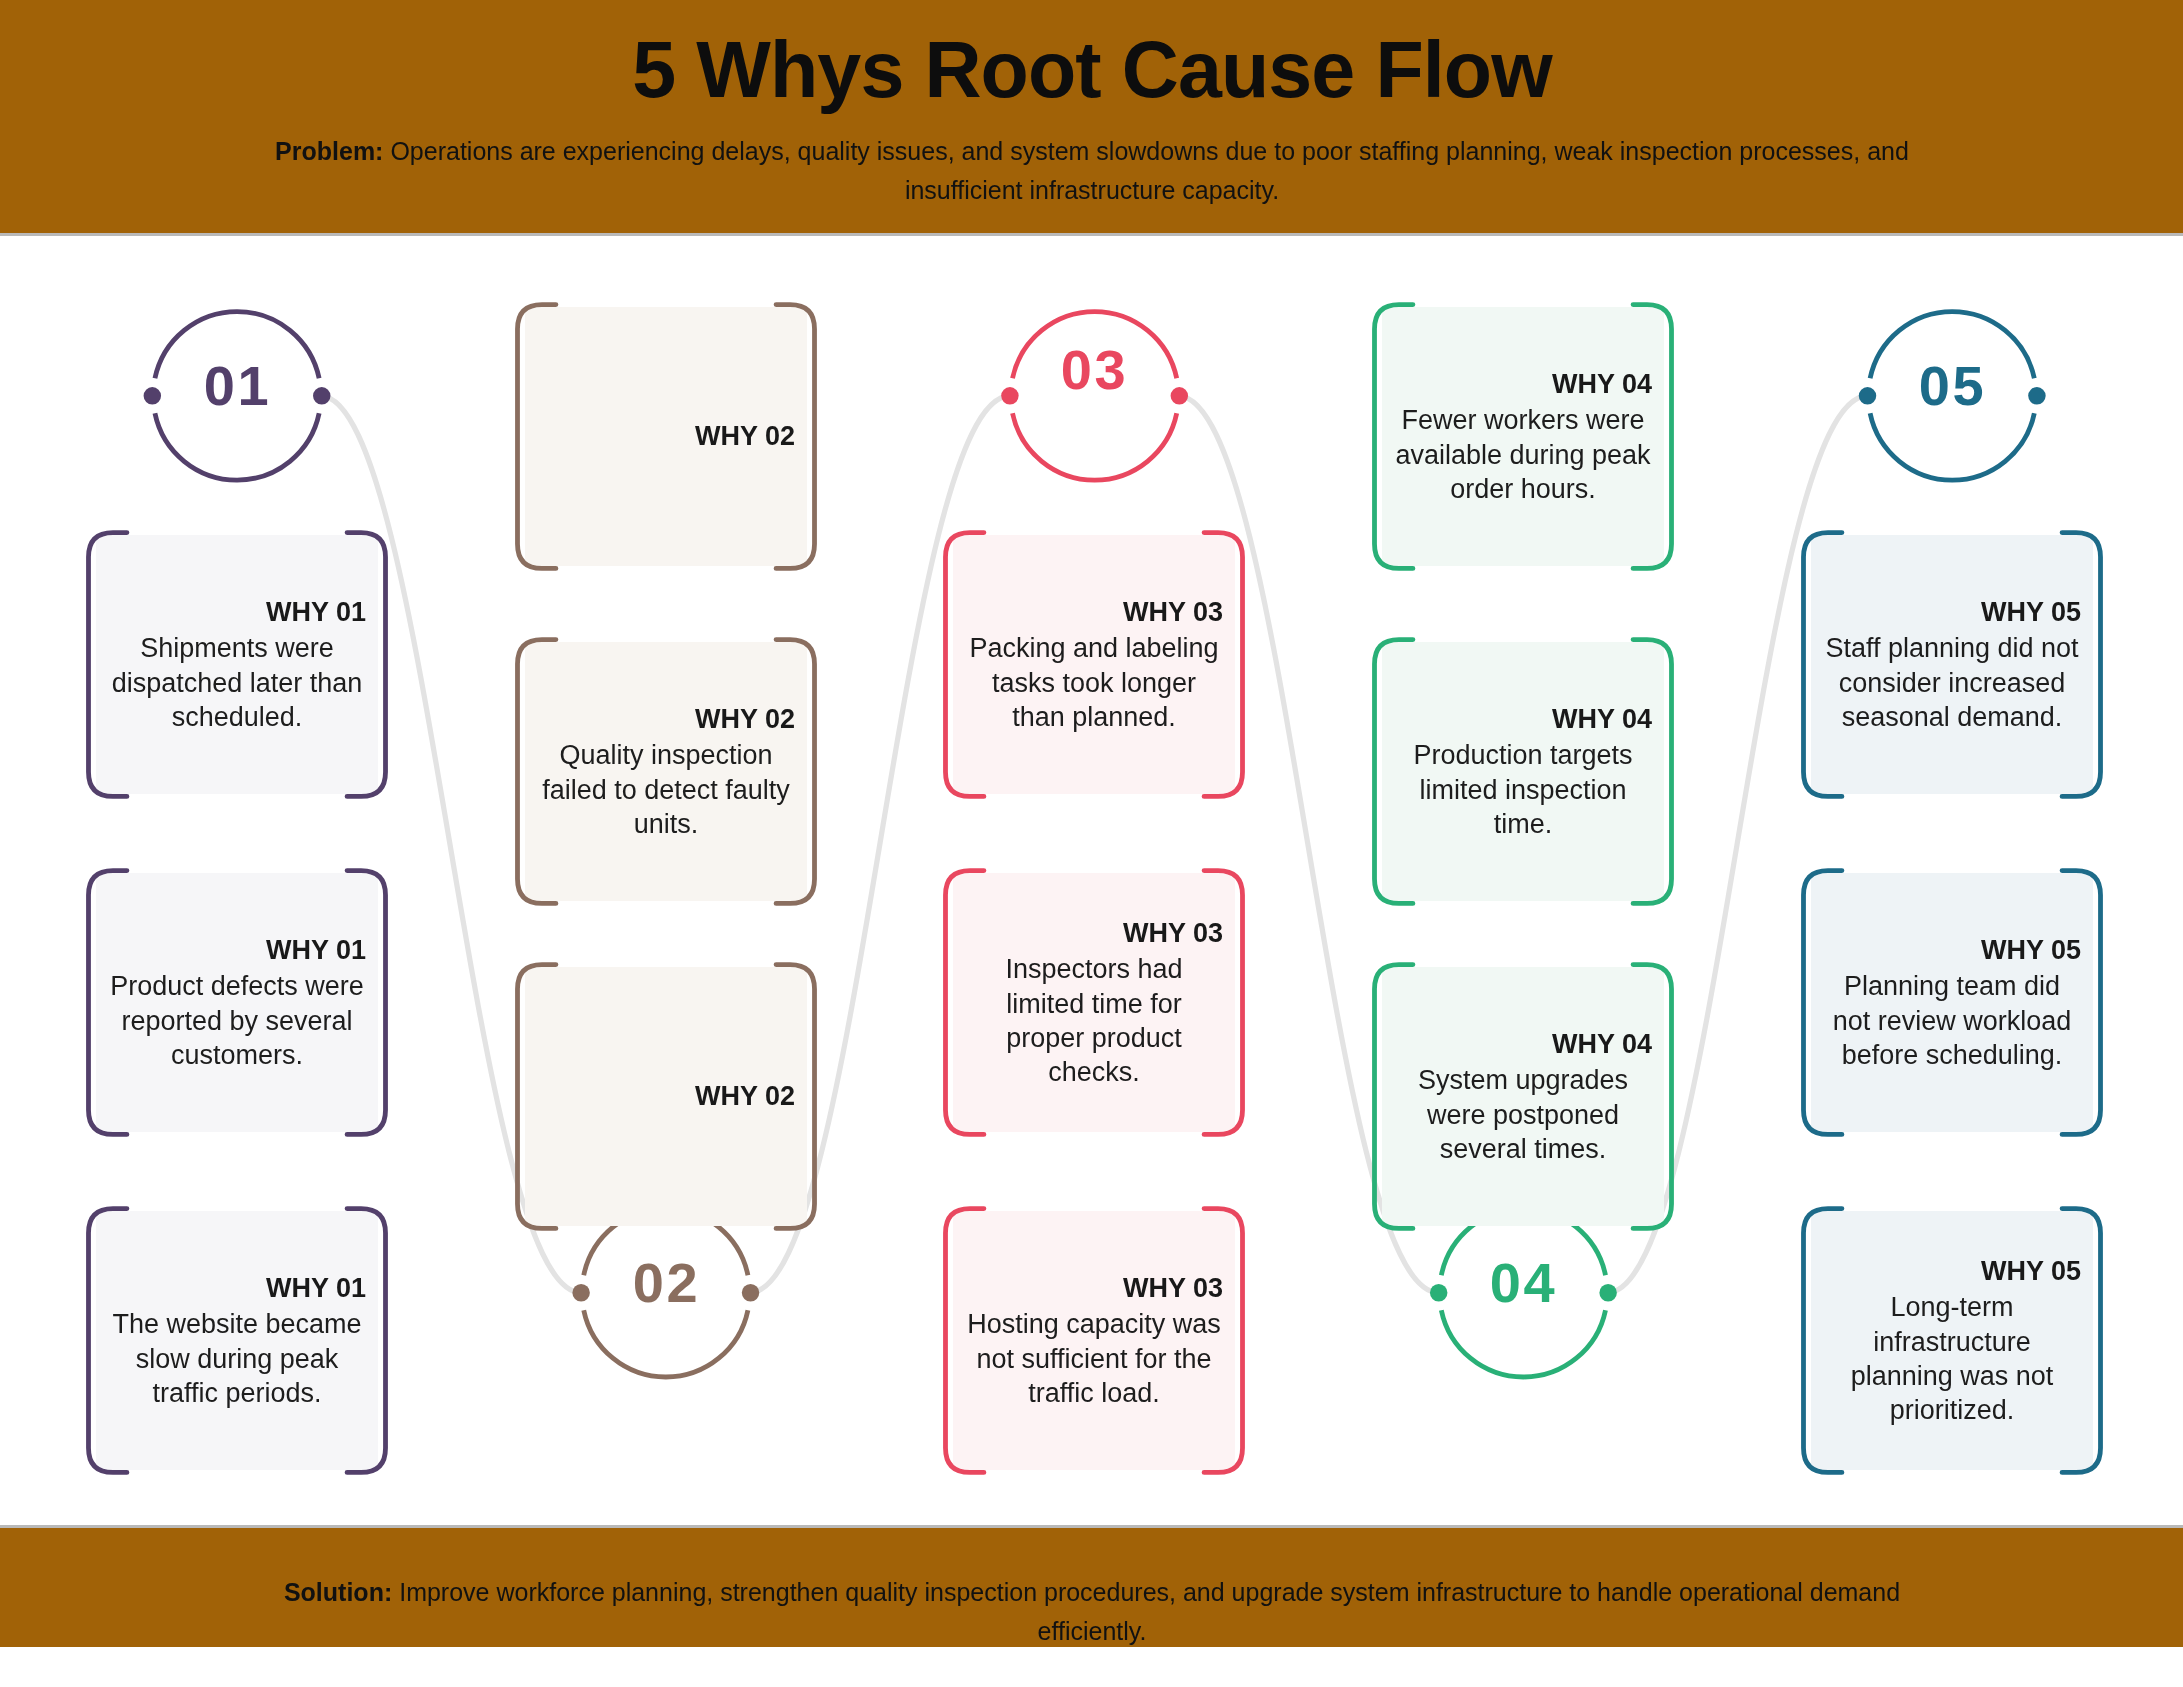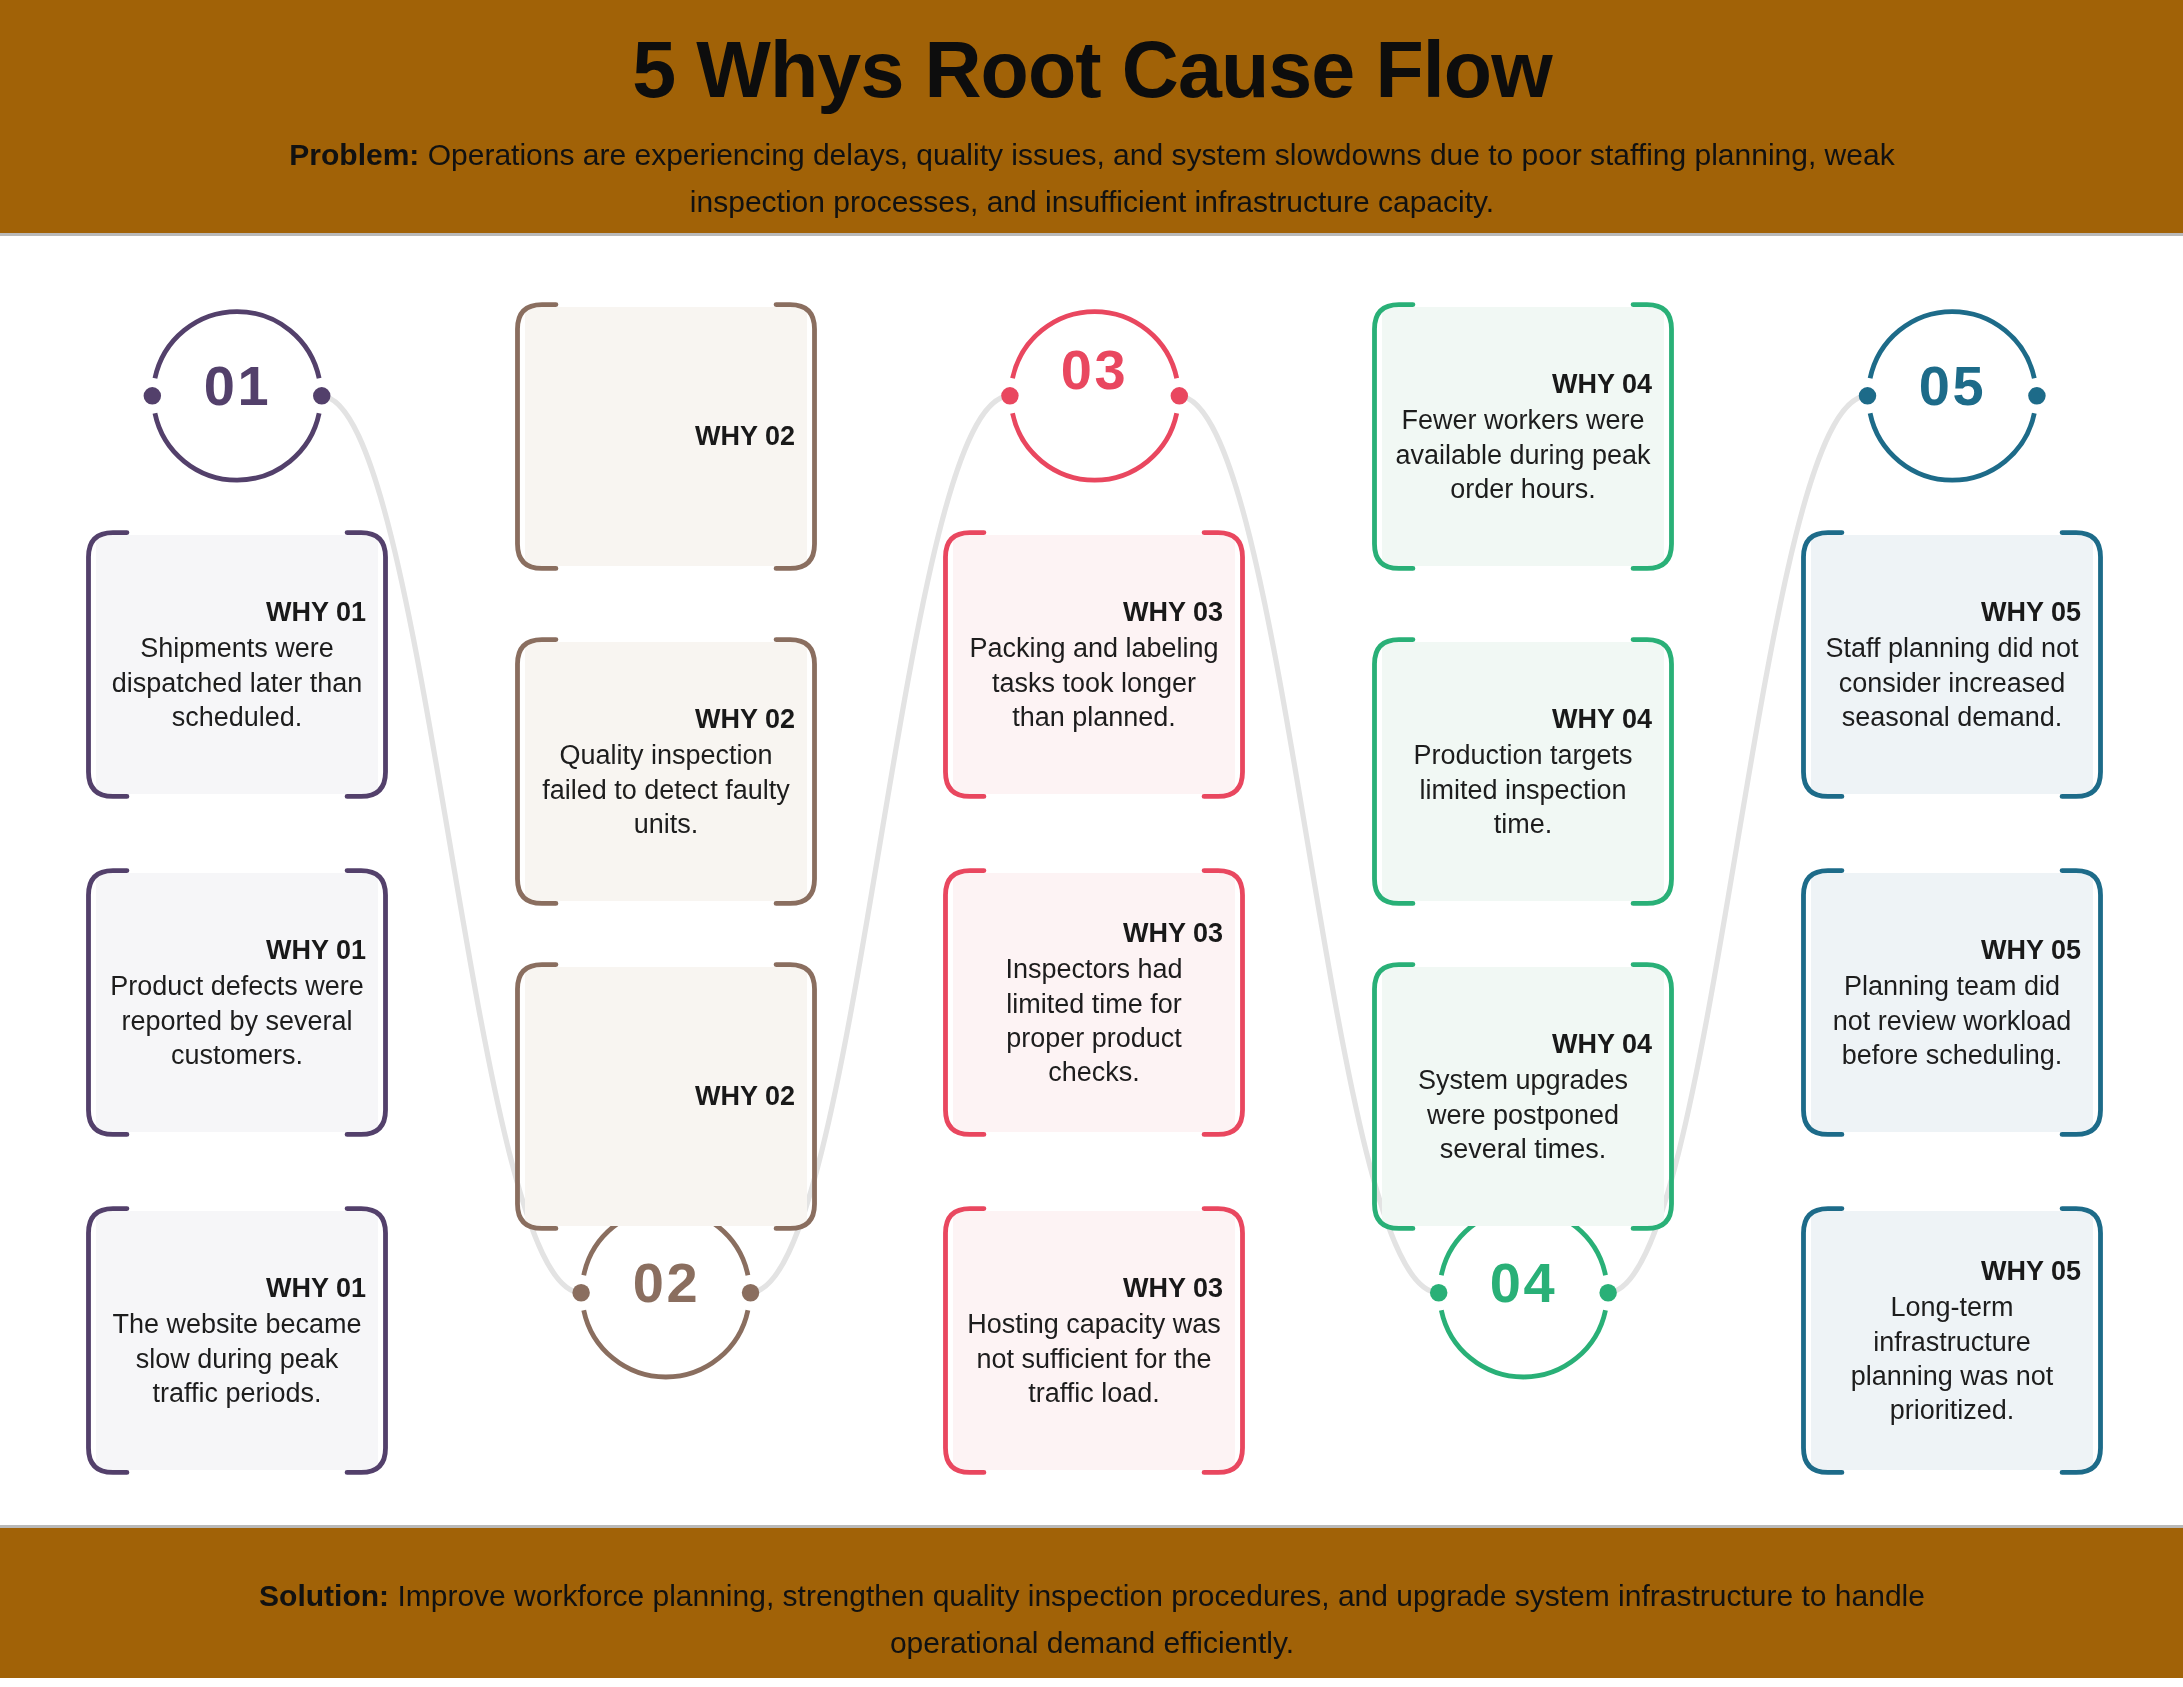--- a/index.html
+++ b/index.html
@@ -12,30 +12,30 @@
     color:#141414;
   }
   
   .band{
     background:#a16207;
     position:absolute;left:0;width:2184px;
     box-sizing:border-box;
     text-align:center;
   }
   #header{top:0;height:236px;border-bottom:3.5px solid #b9b9b9;}
-  #footer{top:1525px;height:153px;border-top:3.5px solid #b9b9b9;}
+  #footer{top:1525px;height:122px;border-top:3.5px solid #b9b9b9;}
   .page-title{
     margin:30px auto 0 auto;
     font-size:79px;font-weight:900;letter-spacing:-0.9px;
     line-height:1.0;color:#0d0d0d;
   }
   .statement{
     margin:23px auto 0 auto;
     max-width:1686px;
-    font-size:30px;line-height:1.55;color:#111;
+    font-size:25px;line-height:1.55;color:#111;
   }
   .statement b{font-weight:700;}
   #footer .statement{margin-top:45px;max-width:1712px;}
 
   
   #content{position:absolute;left:0;top:236px;width:2184px;height:1289px;background:#ffffff;}
   #flow-svg{position:absolute;left:0;top:0;width:2184px;height:1289px;}
 
   .conn{fill:none;stroke:#e3e3e3;stroke-width:6;stroke-linecap:round;}
   .arc{fill:none;stroke-width:5.5;}

